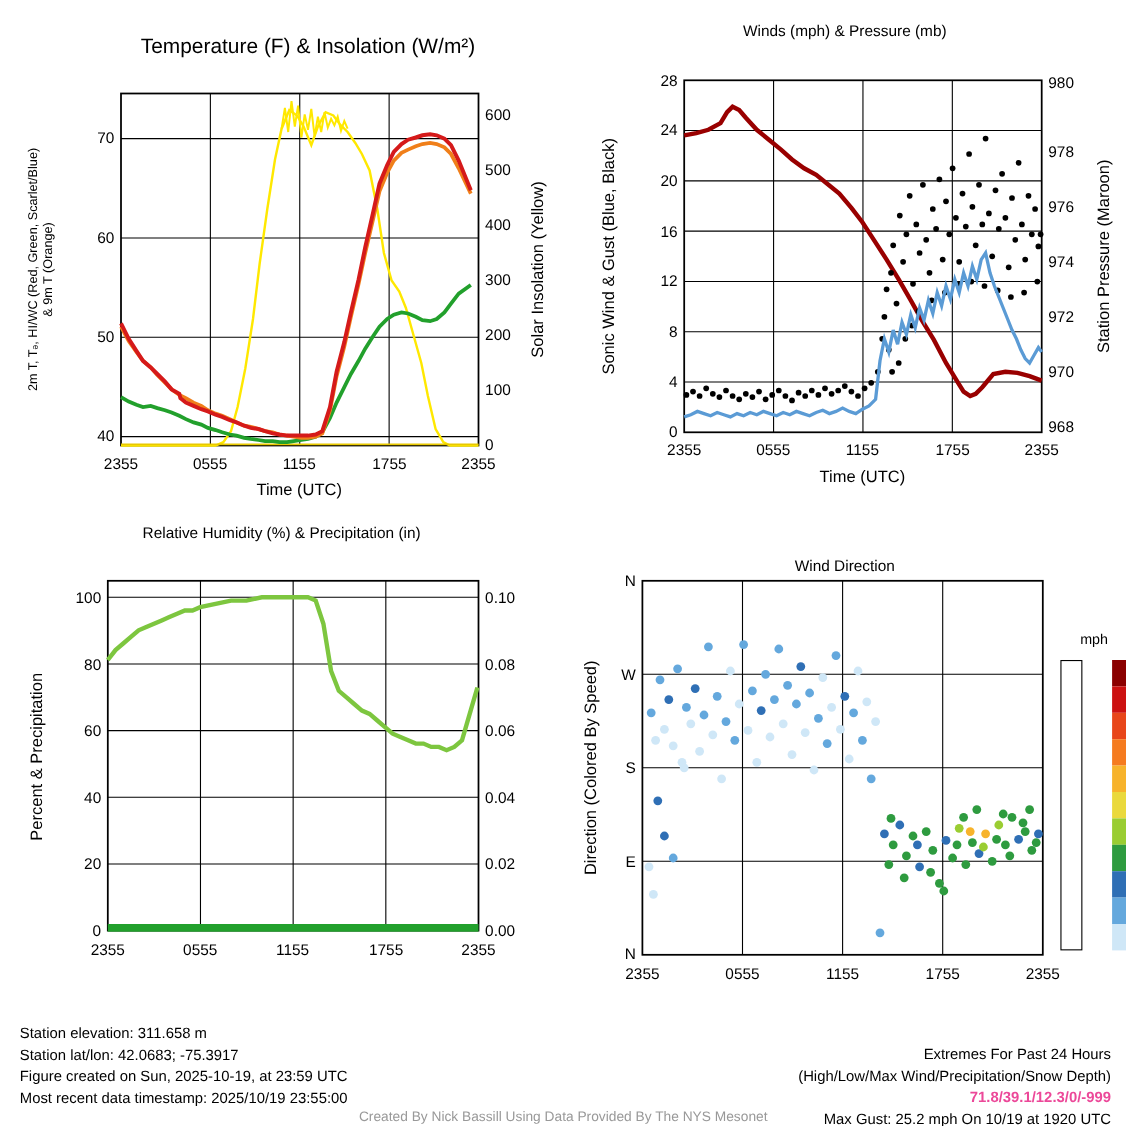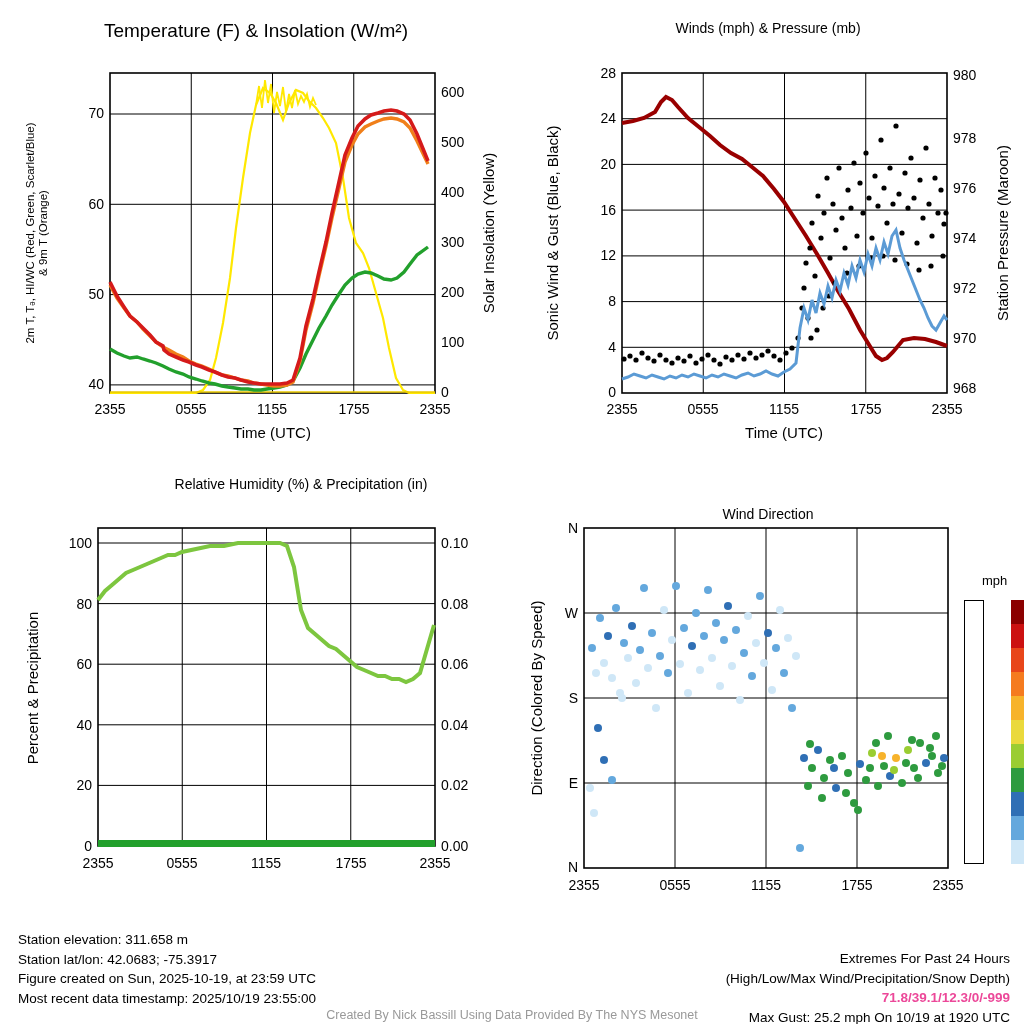--- a/index.html
+++ b/index.html
@@ -25,21 +25,21 @@
   .red{color:#ec4899;font-weight:bold;}
   .credit{
     position:absolute;left:0;width:100%;text-align:center;
     bottom:2px;font-size:12.5px;color:#999;
   }
   .legendbox{position:absolute;}
 </style>
 </head>
 <body>
 
-<div class="panel" style="left:0px;top:8px;width:512px;height:460px;">
+<div class="panel" style="left:0px;top:20px;width:512px;height:460px;padding-left:48px;">
   <div class="ptitle" style="top:12px;font-size:19px;">
     <span>Temperature (F) &amp; Insolation (W/m²)</span>
   </div>
   <svg width="512" height="460">
 
     <g>
       <rect x="110" y="65" width="325" height="320" fill="#fff" stroke="#000" stroke-width="1.6"></rect>
 
       <line x1="191.25" y1="65" x2="191.25" y2="385" stroke="#000" stroke-width="1"></line>
       <line x1="272.5" y1="65" x2="272.5" y2="385" stroke="#000" stroke-width="1"></line>
@@ -230,21 +230,21 @@
     <text class="ticklab" x="272" y="406" text-anchor="middle">1155</text>
     <text class="ticklab" x="354" y="406" text-anchor="middle">1755</text>
     <text class="ticklab" x="435" y="406" text-anchor="middle">2355</text>
     <text class="axlabel" x="272" y="430">Time (UTC)</text>
     <text class="axlabel" x="46" y="225" transform="rotate(-90 46 225)" text-anchor="middle" font-size="13.5">Sonic Wind &amp; Gust (Blue, Black)</text>
     <text class="axlabel" x="496" y="225" transform="rotate(-90 496 225)" text-anchor="middle" font-size="13.5">Station Pressure (Maroon)</text>
   </svg>
 </div>
 
 <div class="panel" style="left:0px;top:468px;width:512px;height:440px;">
-  <div class="ptitle" style="top:8px;padding-left:45px;">
+  <div class="ptitle" style="top:8px;">
     <span>Relative Humidity (%) &amp; Precipitation (in)</span>
   </div>
   <svg width="512" height="440">
     <rect x="98" y="60" width="337" height="318" fill="#fff" stroke="#000" stroke-width="1.6"></rect>
     <line x1="182.25" y1="60" x2="182.25" y2="378" stroke="#000" stroke-width="1"></line>
     <line x1="266.5" y1="60" x2="266.5" y2="378" stroke="#000" stroke-width="1"></line>
     <line x1="350.75" y1="60" x2="350.75" y2="378" stroke="#000" stroke-width="1"></line>
     <line x1="98" y1="317.4" x2="435" y2="317.4" stroke="#000" stroke-width="1"></line>
     <line x1="98" y1="256.8" x2="435" y2="256.8" stroke="#000" stroke-width="1"></line>
     <line x1="98" y1="196.2" x2="435" y2="196.2" stroke="#000" stroke-width="1"></line>

